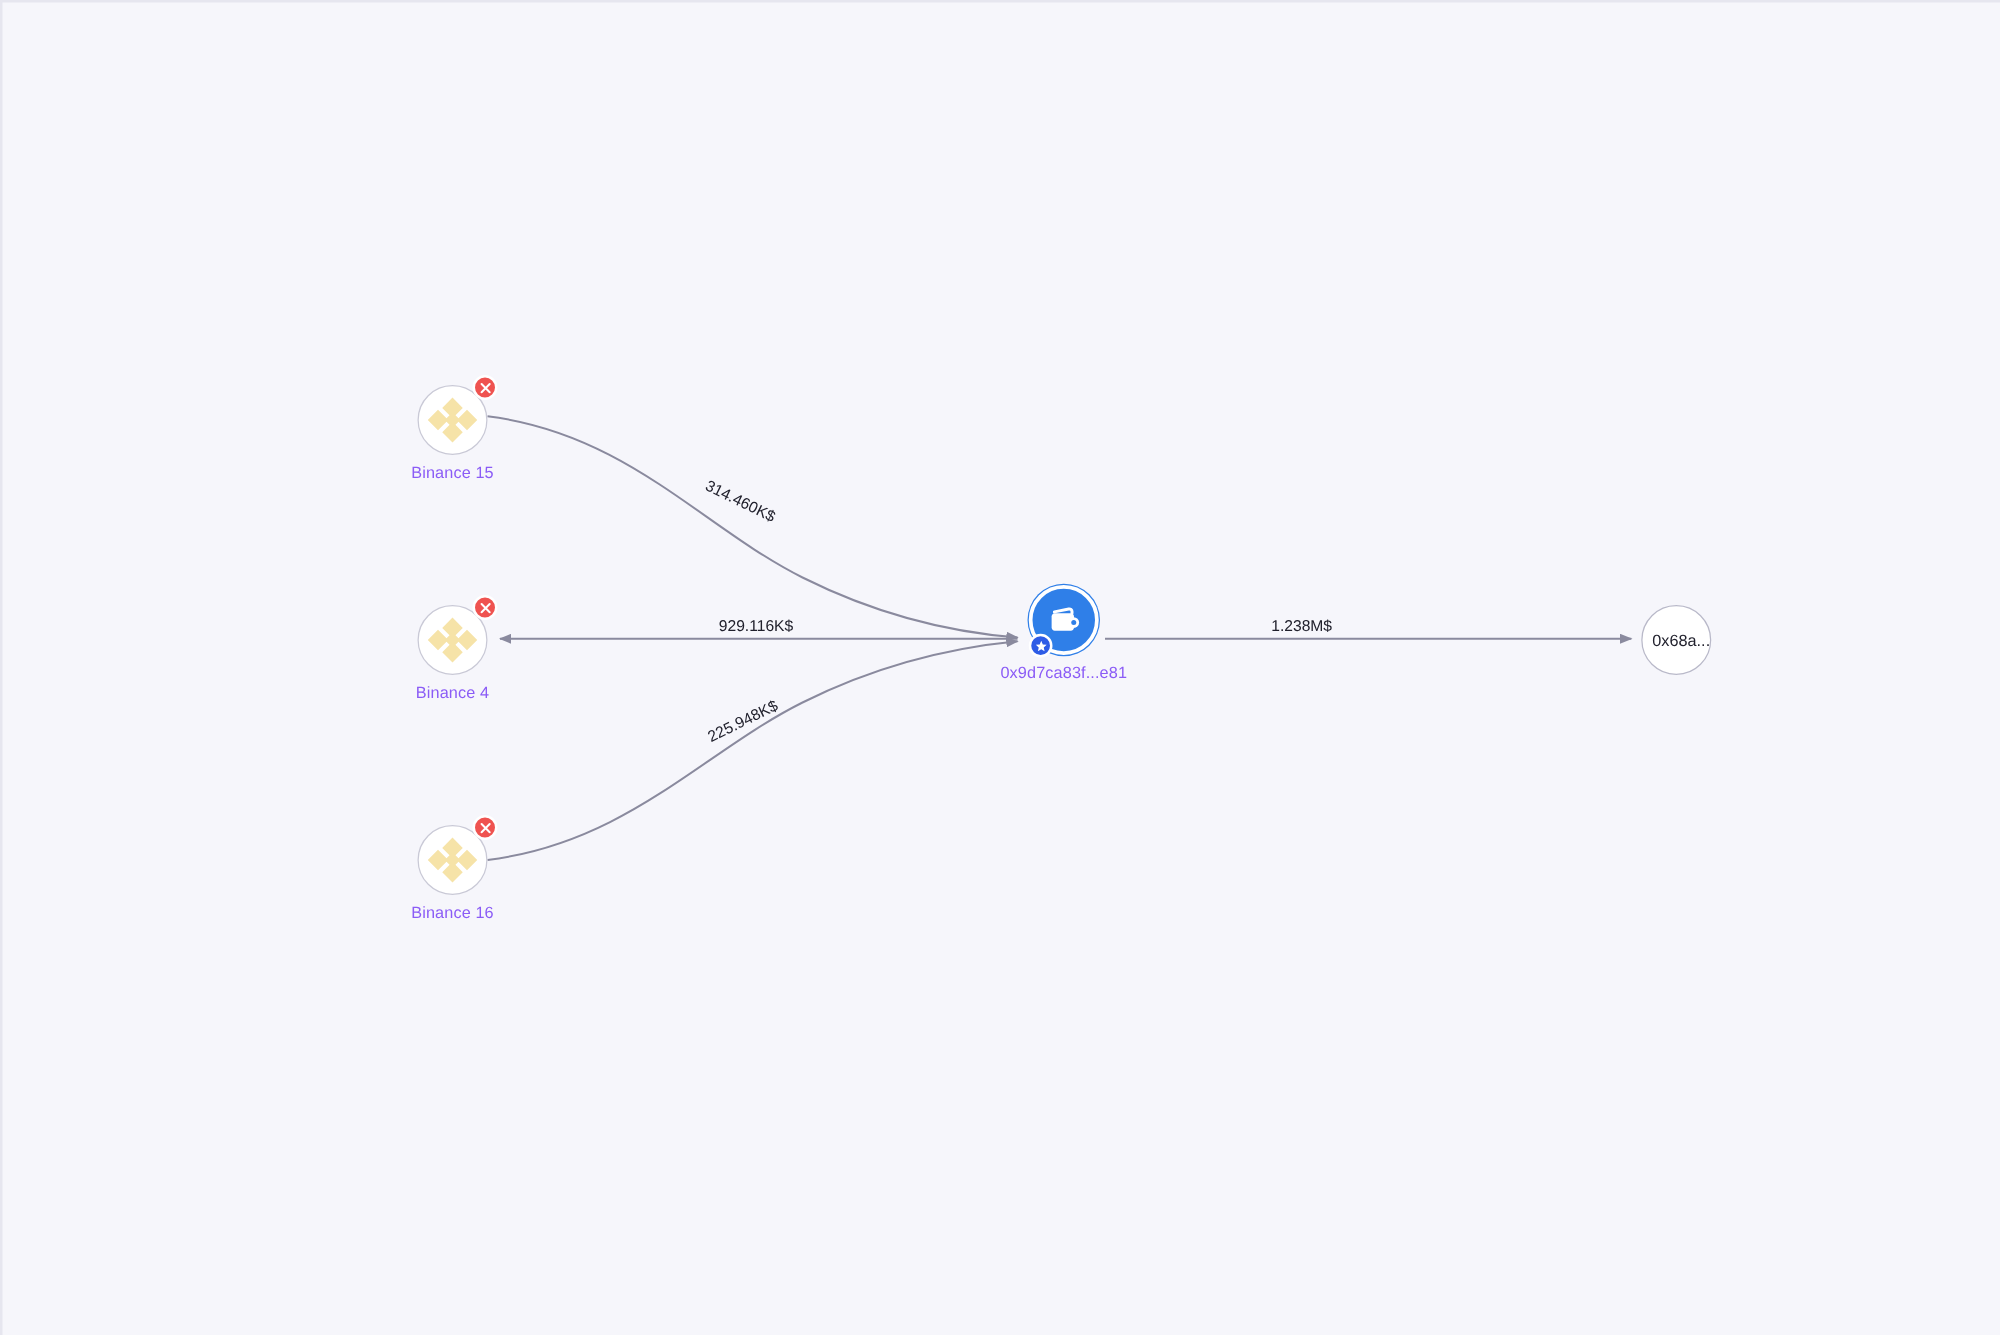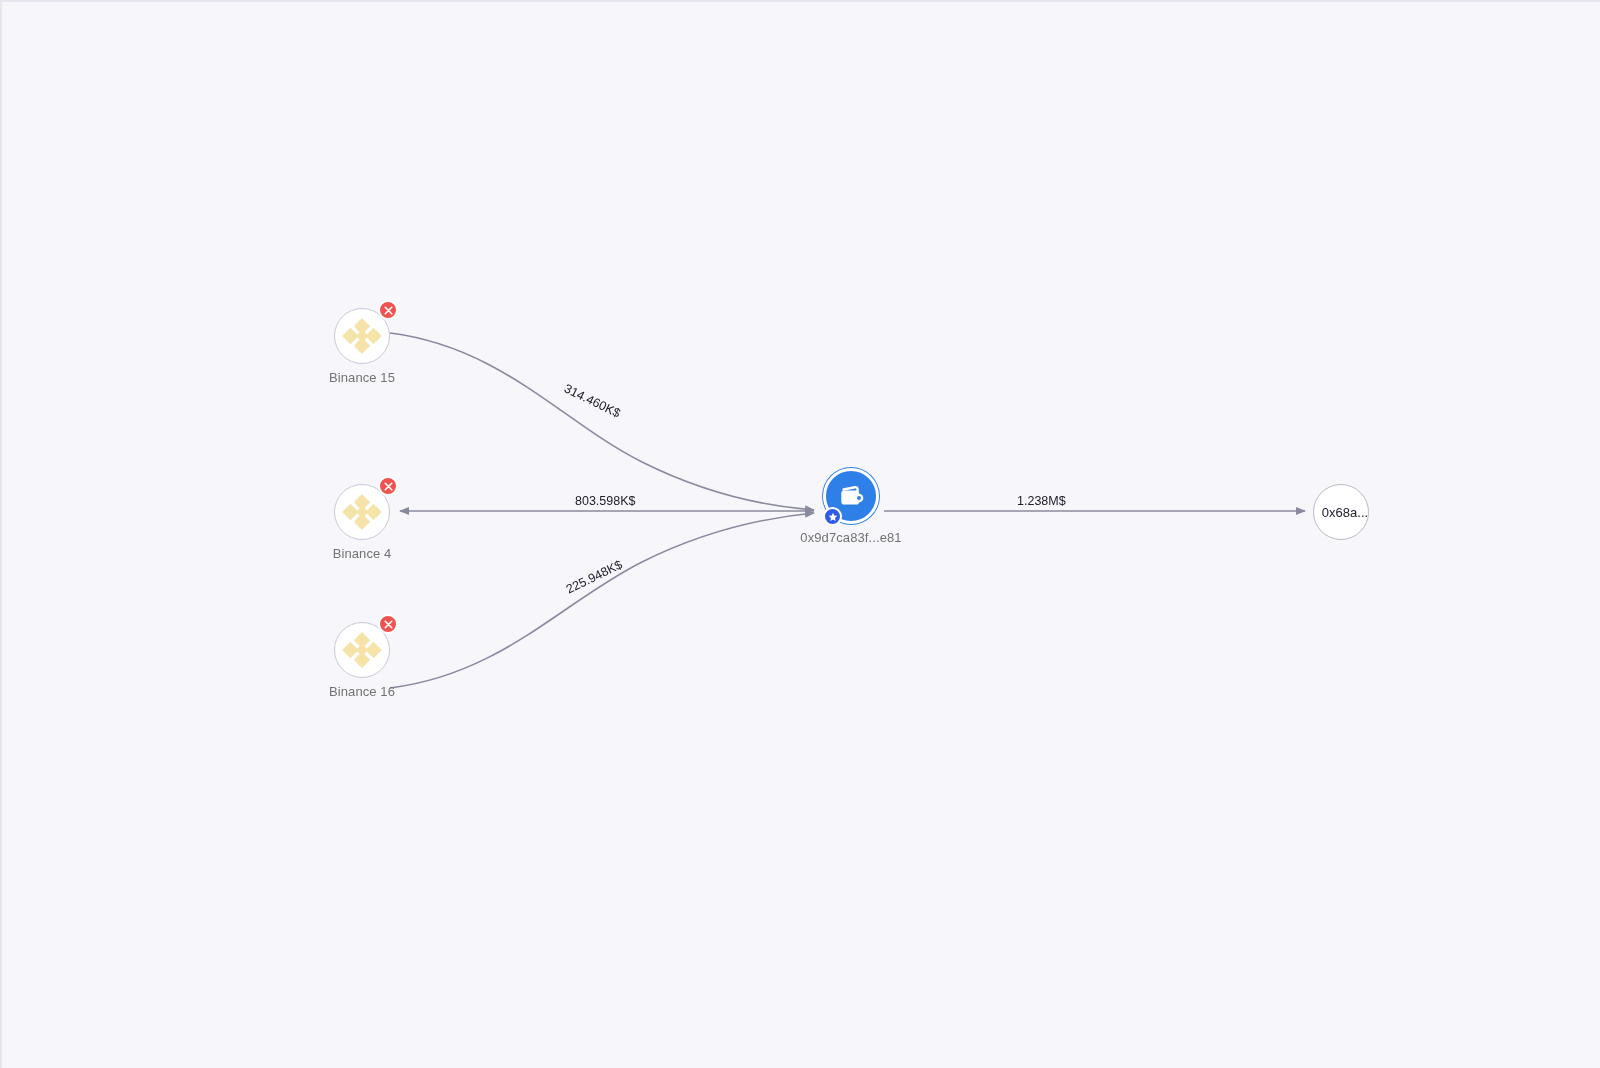--- a/index.html
+++ b/index.html
@@ -58,21 +58,21 @@
     border: 3px solid #ffffff;
     box-shadow: 0 0 0 1px #2f7fe8;
   }
   .node-label {
     position: absolute;
     top: 62px;
     left: 50%;
     transform: translateX(-50%);
     white-space: nowrap;
     font-size: 13px;
-    color: #737373;
+    color: #8b5cf6;
     letter-spacing: .1px;
   }
   .node-plain .node-label-inner {
     position: absolute;
     left: 4px; top: 0;
     width: 56px;
     height: 56px;
     display: flex;
     align-items: center;
     justify-content: center;
@@ -145,21 +145,21 @@
 
     <path d="M 812,509 L 398,509" fill="none" stroke="#8a8a9e" stroke-width="1.6" marker-end="url(#arrow-right)"></path>
 
     <path d="M 388,686 C 500,672 560,600 640,560 C 700,530 760,516 812,511" fill="none" stroke="#8a8a9e" stroke-width="1.6" marker-end="url(#arrow-right)"></path>
 
     <path d="M 882,509 L 1303,509" fill="none" stroke="#8a8a9e" stroke-width="1.6" marker-end="url(#arrow-right)"></path>
   </svg>
 
   <div class="edge-label" style="left:560px; top:392px; transform: rotate(26deg);">314.460K$</div>
 
-  <div class="edge-label" style="left:573px; top:492px;">803.598K$</div>
+  <div class="edge-label" style="left:573px; top:492px;">929.116K$</div>
 
   <div class="edge-label" style="left:562px; top:568px; transform: rotate(-26deg);">225.948K$</div>
 
   <div class="edge-label" style="left:1015px; top:492px;">1.238M$</div>
 
   <div class="node node-exchange" style="left:332px; top:306px;">
     <div class="node-circle">
       <svg class="binance-glyph" width="40" height="40" viewBox="0 0 40 40">
         <g fill="#f6e3a8">
           <rect x="14.2" y="4.5" width="11.6" height="11.6" transform="rotate(45 20 10.3)"></rect>
@@ -191,21 +191,21 @@
       </svg>
     </div>
     <div class="close-badge">
       <svg width="9" height="9" viewBox="0 0 10 10">
         <path d="M1.4,1.4 L8.6,8.6 M8.6,1.4 L1.4,8.6" stroke="#ffffff" stroke-width="1.8" stroke-linecap="round"></path>
       </svg>
     </div>
     <div class="node-label">Binance 4</div>
   </div>
 
-  <div class="node node-exchange" style="left:332px; top:620px;">
+  <div class="node node-exchange" style="left:332px; top:658px;">
     <div class="node-circle">
       <svg class="binance-glyph" width="40" height="40" viewBox="0 0 40 40">
         <g fill="#f6e3a8">
           <rect x="14.2" y="4.5" width="11.6" height="11.6" transform="rotate(45 20 10.3)"></rect>
           <rect x="14.2" y="23.9" width="11.6" height="11.6" transform="rotate(45 20 29.7)"></rect>
           <rect x="2.6" y="14.2" width="11.6" height="11.6" transform="rotate(45 8.4 20)"></rect>
           <rect x="25.8" y="14.2" width="11.6" height="11.6" transform="rotate(45 31.6 20)"></rect>
           <rect x="15.6" y="15.6" width="8.8" height="8.8" transform="rotate(45 20 20)"></rect>
         </g>
       </svg>

